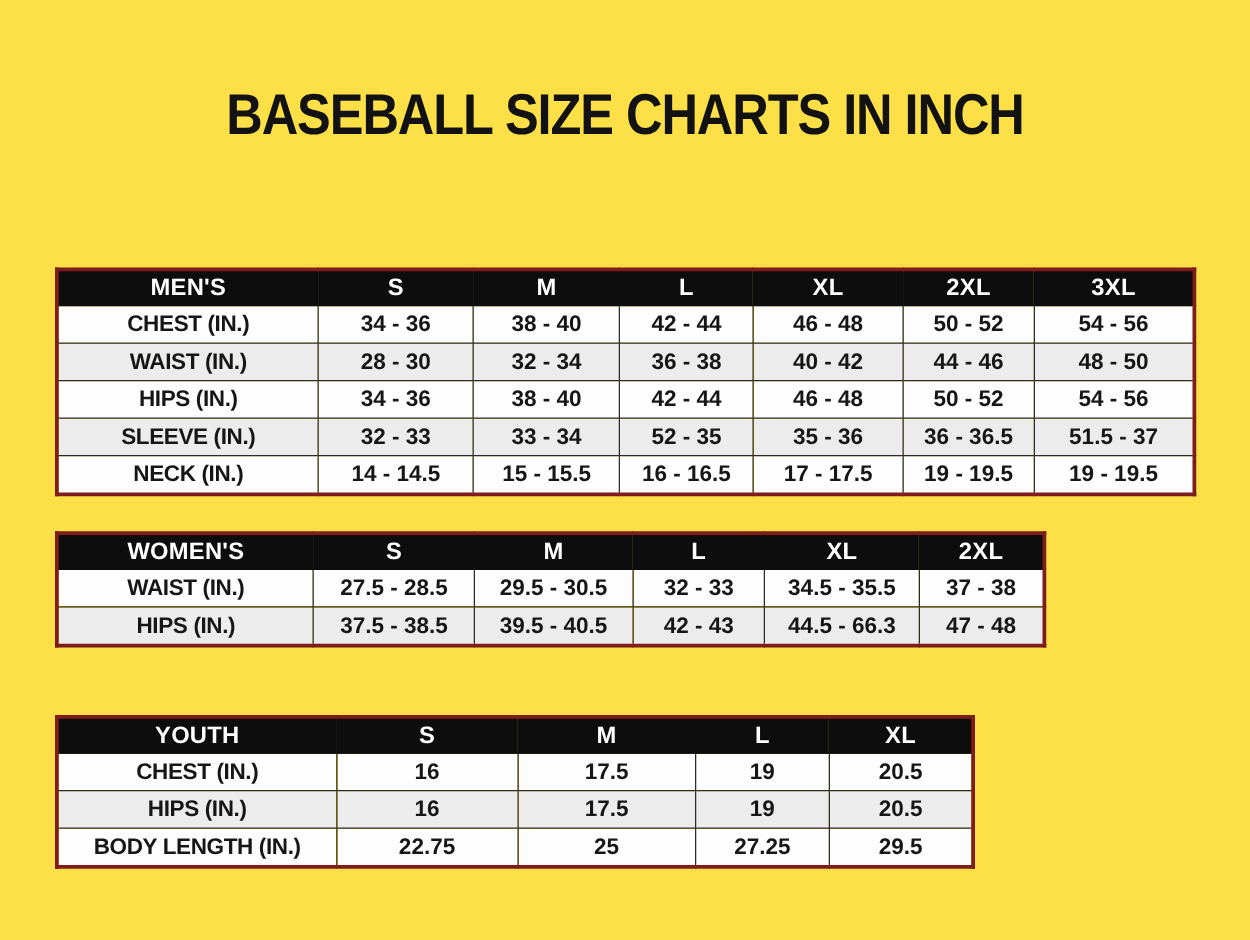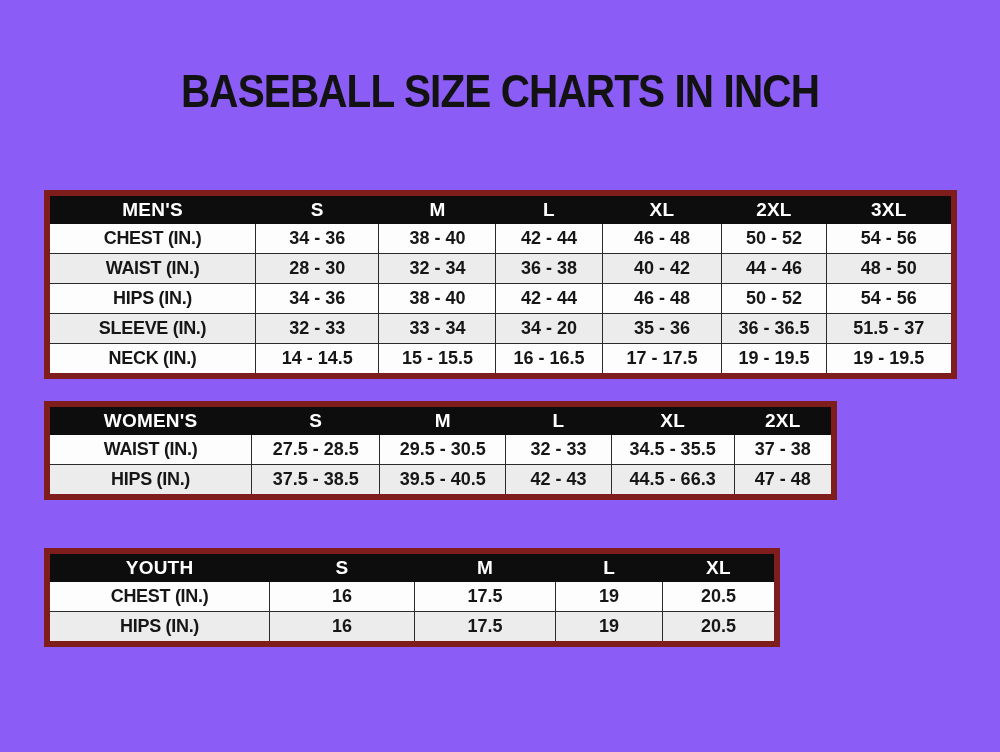--- a/index.html
+++ b/index.html
@@ -5,21 +5,21 @@
   html, body {
     margin: 0;
     padding: 0;
     background: #fcfcfc;
     font-family: "Liberation Sans", sans-serif;
   }
   .page {
     position: relative;
     width: 1000px;
     height: 752px;
-    background: #8b5cf6;
+    background: #fde047;
     overflow: hidden;
   }
   .title {
     position: absolute;
     top: 64px;
     left: 0;
     right: 0;
     margin: 0;
     text-align: center;
     font-size: 46px;
@@ -27,21 +27,22 @@
     letter-spacing: -1px;
     color: #121212;
     transform: scaleX(0.88);
     white-space: nowrap;
   }
   table.size-table {
     position: absolute;
     left: 44px;
     border-collapse: collapse;
     table-layout: fixed;
-    border: 6px solid #7f1d1d;
+    border: 3px solid #7f1d1d;
+    margin-top: 24px;
   }
   #table-mens   { top: 190px; width: 913px; }
   #table-womens { top: 401px; width: 793px; }
   #table-youth  { top: 548px; width: 736px; }
 
   table.size-table th {
     background: #0d0d0d;
     color: #ffffff;
     height: 27px;
     font-size: 19px;
@@ -119,21 +120,21 @@
           <td class="value-cell">38 - 40</td>
           <td class="value-cell">42 - 44</td>
           <td class="value-cell">46 - 48</td>
           <td class="value-cell">50 - 52</td>
           <td class="value-cell">54 - 56</td>
         </tr>
         <tr>
           <td class="row-label">SLEEVE (IN.)</td>
           <td class="value-cell">32 - 33</td>
           <td class="value-cell">33 - 34</td>
-          <td class="value-cell">34 - 20</td>
+          <td class="value-cell">52 - 35</td>
           <td class="value-cell">35 - 36</td>
           <td class="value-cell">36 - 36.5</td>
           <td class="value-cell">51.5 - 37</td>
         </tr>
         <tr>
           <td class="row-label">NECK (IN.)</td>
           <td class="value-cell">14 - 14.5</td>
           <td class="value-cell">15 - 15.5</td>
           <td class="value-cell">16 - 16.5</td>
           <td class="value-cell">17 - 17.5</td>
@@ -207,15 +208,22 @@
           <td class="value-cell">19</td>
           <td class="value-cell">20.5</td>
         </tr>
         <tr>
           <td class="row-label">HIPS (IN.)</td>
           <td class="value-cell">16</td>
           <td class="value-cell">17.5</td>
           <td class="value-cell">19</td>
           <td class="value-cell">20.5</td>
         </tr>
+        <tr>
+          <td class="row-label">BODY LENGTH (IN.)</td>
+          <td class="value-cell">22.75</td>
+          <td class="value-cell">25</td>
+          <td class="value-cell">27.25</td>
+          <td class="value-cell">29.5</td>
+        </tr>
       </tbody>
     </table>
 </div>
 
 </body></html>

